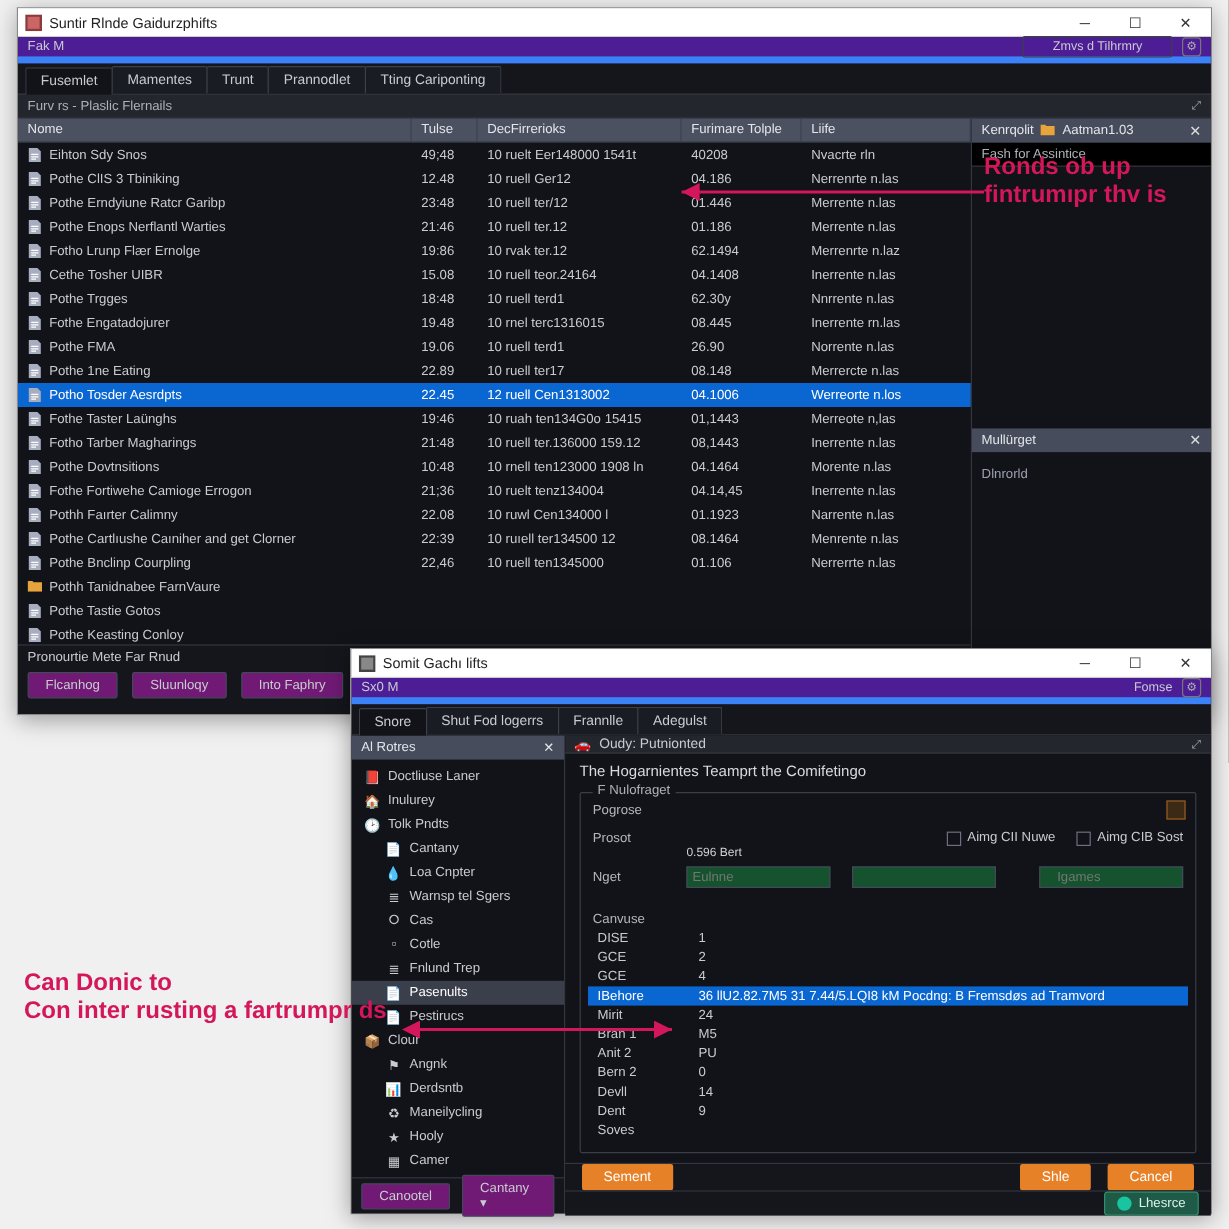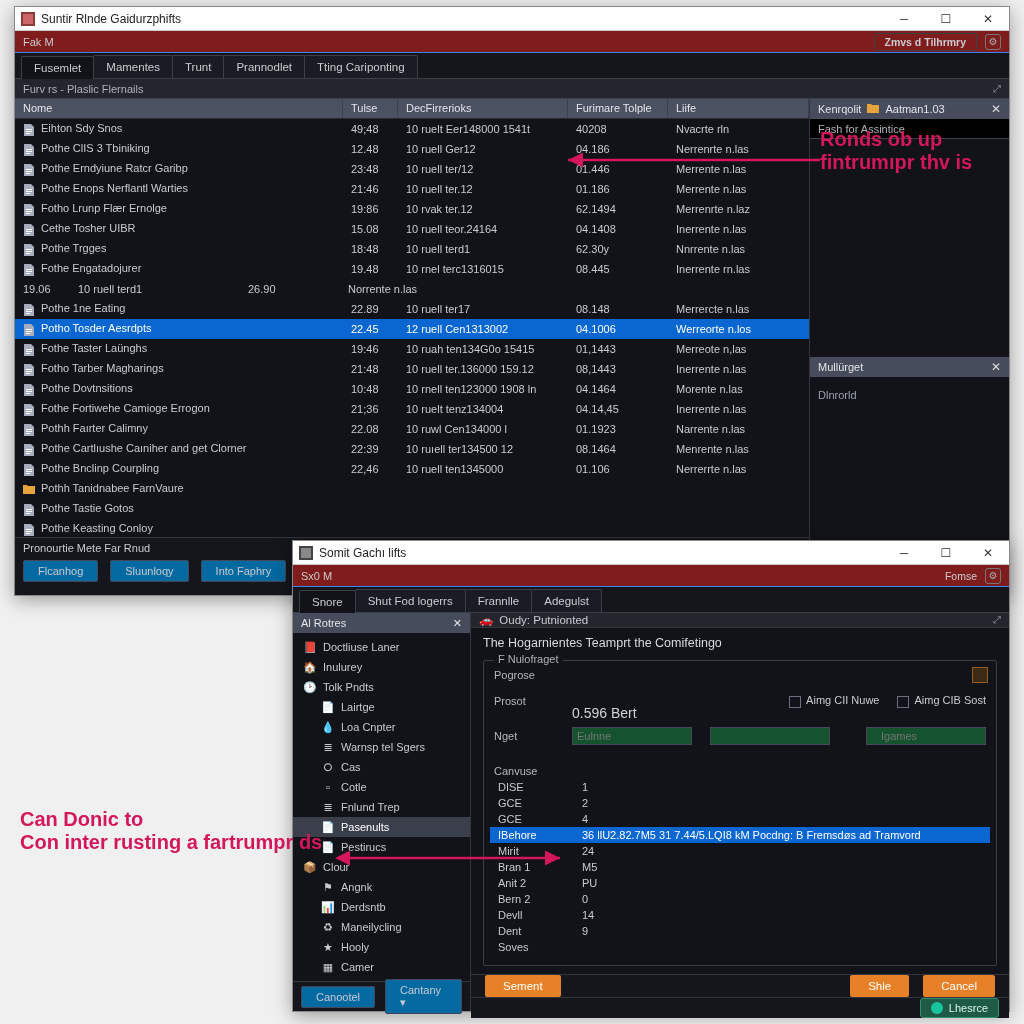--- a/index.html
+++ b/index.html
@@ -6,21 +6,21 @@
 body { background: #f0f0f0; width: 1024px; height: 1024px; position: relative; overflow: hidden; }
 
 
 .window { position: absolute; background: #fff; border: 1px solid #888; box-shadow: 0 4px 18px rgba(0,0,0,.35); display: flex; flex-direction: column; }
 .titlebar { height: 24px; background: #fff; display: flex; align-items: center; font-size: 12px; color: #222; padding-left: 6px; border-bottom: 1px solid #ccc; }
 .titlebar .app-icon { width: 14px; height: 14px; margin-right: 6px; display:inline-flex; align-items:center; justify-content:center; }
 .titlebar .spacer { flex: 1; }
 .winbtn { width: 42px; height: 24px; display: flex; align-items: center; justify-content: center; font-size: 12px; color:#333; }
 
 .dark { background:#111318; color:#c9cbd0; }
-.menubar { height: 22px; display:flex; align-items:center; font-size:11px; padding:0 8px; color:#c9cbd0; background:#7f1d1d; border-bottom:1px solid #3b82f6; }
+.menubar { height: 22px; display:flex; align-items:center; font-size:11px; padding:0 8px; color:#c9cbd0; background:#4c1d95; border-bottom:6px solid #3b82f6; }
 .menubar .mitem { margin-right:14px; }
 .menubar .right { margin-left:auto; display:flex; align-items:center; gap:8px; }
 .gear { width:16px; height:16px; border:1px solid #777; border-radius:3px; display:flex; align-items:center; justify-content:center; font-size:10px; color:#aaa; }
 
 
 .tabs { height: 26px; display:flex; align-items:flex-end; background:#14161c; padding:0 6px; gap:0; border-bottom:1px solid #3d4049; }
 .tab { font-size:11.5px; color:#c9cbd0; padding:5px 12px 5px 12px; border:1px solid #3d4049; border-bottom:none; background:#191c23; margin-right:-1px; border-top-left-radius:2px; border-top-right-radius:2px; }
 .tab.active { background:#111318; position: relative; top:1px; }
 
 
@@ -51,21 +51,21 @@
 
 .panel-head { height:20px; background:#464c5b; color:#e3e5ea; font-size:11px; display:flex; align-items:center; padding:0 8px; }
 .panel-head .phspacer { flex:1; }
 .panel-head .x { font-size:12px; color:#ddd; cursor:default; }
 .panel-body { flex:1; background:#111318; padding:8px; }
 
 
 .footer { height:58px; background:#14161c; border-top:1px solid #33363f; display:flex; flex-direction:column; }
 .footer .footlabel { font-size:11px; color:#c9cbd0; padding:4px 8px 0 8px; }
 .footer .footbtns { display:flex; gap:12px; padding:6px 8px; }
-.footbtn { font-size:11px; color:#c9cbd0; background:#0369a1; border:1px solid #44485a; padding:4px 14px; border-radius:2px; }
+.footbtn { font-size:11px; color:#c9cbd0; background:#701a75; border:1px solid #44485a; padding:4px 14px; border-radius:2px; }
 
 
 .anno { position:absolute; color:#d4175a; font-weight:600; font-size:20px; line-height:1.15; pointer-events:none; }
 .arrow-svg { position:absolute; pointer-events:none; }
 
 
 .w2-body { flex:1; display:flex; min-height:0; background:#111318; }
 .tree-pane { width: 220px; display:flex; flex-direction:column; border-right:1px solid #33363f; }
 .tree-head { height:20px; background:#464c5b; font-size:11px; color:#e3e5ea; display:flex; align-items:center; padding:0 8px; }
 .tree-head .x { margin-left:auto; }
@@ -80,21 +80,21 @@
 
 .content-pane { flex:1; display:flex; flex-direction:column; }
 .content-head { height:22px; background:#24262e; display:flex; align-items:center; padding:0 8px; font-size:11.5px; color:#c9cbd0; border-bottom:1px solid #33363f; }
 .content-head .chspacer { flex:1; }
 .content-title { font-size:12.5px; color:#d7d9de; padding:8px 12px 6px 12px; }
 .group { margin: 4px 12px 8px 12px; border:1px solid #3a3e4a; border-radius:2px; padding:8px 10px 10px 10px; position:relative; }
 .group-legend { position:absolute; top:-8px; left:10px; background:#111318; padding:0 4px; font-size:11px; color:#aeb1b8; }
 .group .topright { position:absolute; top:6px; right:8px; width:16px; height:16px; border:1px solid #9a5a22; background:#3a2a16; }
 .fields-row { display:flex; gap:18px; align-items:center; margin-bottom:6px; }
 .fld-label { font-size:11px; color:#b4b7be; width:60px; }
-.fld-value { font-size:14px; color:#d0d2d8;margin-top:24px; }
+.fld-value { font-size:10px; color:#d0d2d8;margin-top:24px; }
 .txtbox { background:#14532d; border:1px solid #44485a; height:18px; width:120px; font-size:11px; color:#cfd1d7; padding:0 4px; }
 .chk { width:12px; height:12px; border:1px solid #6b7080; display:inline-block; margin-right:5px; vertical-align:middle; }
 
 .kv-row { display:flex; font-size:11px; color:#c9cbd0; padding:2px 4px; }
 .kv-row .k { width:84px; }
 .kv-row.sel { background:#0a67d1; color:#fff; margin:0 -4px; padding:2px 8px; }
 
 .save-bar { margin-top:auto; height:40px; display:flex; align-items:center; justify-content:flex-end; gap:14px; padding:0 14px; border-top:1px solid #33363f; background:#14161c; }
 .obtn { background:#e78128; color:#fff; font-size:11.5px; padding:5px 18px; border:none; border-radius:2px; }
 .obtn.left { margin-right:auto; }
@@ -121,21 +121,21 @@
     <span>Suntir Rlnde Gaidurzphifts</span>
     <span class="spacer"></span>
     <div class="winbtn">─</div>
     <div class="winbtn">☐</div>
     <div class="winbtn close">✕</div>
   </div>
   <div class="dark" style="flex:1; display:flex; flex-direction:column; min-height:0;">
     <div class="menubar">
       <span class="mitem">Fak M</span>
       <span class="right">
-        <span style="border:1px solid #3d4049; padding:2px 10px; font-size:10.5px; border-radius:2px;font-weight:bold;">Zmvs d Tilhrmry</span>
+        <span style="border:1px solid #3d4049; padding:2px 24px; font-size:10.5px; border-radius:2px;">Zmvs d Tilhrmry</span>
         <span class="gear">⚙</span>
       </span>
     </div>
     <div class="tabs" id="w1tabs">
         <div class="tab active">Fusemlet</div>
         <div class="tab">Mamentes</div>
         <div class="tab">Trunt</div>
         <div class="tab">Prannodlet</div>
         <div class="tab">Tting Cariponting</div>
       </div>
@@ -227,20 +227,24 @@
               <div class="cell col-name"><span class="file-icon"><svg width="12" height="12">
                     <path class="svg-file" d="M1 0h7l3 3v9H1z"></path>
                     <path fill="#fff" d="M3 5h6v1H3zM3 7h6v1H3zM3 9h4v1H3z"></path>
                   </svg></span>Fothe Engatadojurer</div>
               <div class="cell col-tube">19.48</div>
               <div class="cell col-def">10 rnel terc1316015</div>
               <div class="cell col-far">08.445</div>
               <div class="cell col-lif">Inerrente rn.las</div>
             </div>
             <div class="row">
+              <div class="cell col-name"><span class="file-icon"><svg width="12" height="12">
+                    <path class="svg-file" d="M1 0h7l3 3v9H1z"></path>
+                    <path fill="#fff" d="M3 5h6v1H3zM3 7h6v1H3zM3 9h4v1H3z"></path>
+                  </svg></span>Pothe FMA</div>
               <div class="cell col-tube">19.06</div>
               <div class="cell col-def">10 ruell terd1</div>
               <div class="cell col-far">26.90</div>
               <div class="cell col-lif">Norrente n.las</div>
             </div>
             <div class="row">
               <div class="cell col-name"><span class="file-icon"><svg width="12" height="12">
                     <path class="svg-file" d="M1 0h7l3 3v9H1z"></path>
                     <path fill="#fff" d="M3 5h6v1H3zM3 7h6v1H3zM3 9h4v1H3z"></path>
                   </svg></span>Pothe 1ne Eating</div>
@@ -437,21 +441,21 @@
             <div class="tree-item" style="padding-left: 10px;">
               <span class="ticon">🏠</span>
               <span>Inulurey</span>
             </div>
             <div class="tree-item" style="padding-left: 10px;">
               <span class="ticon">🕑</span>
               <span>Tolk Pndts</span>
             </div>
             <div class="tree-item" style="padding-left: 28px;">
               <span class="ticon">📄</span>
-              <span>Lairtge</span>
+              <span>Cantany</span>
             </div>
             <div class="tree-item" style="padding-left: 28px;">
               <span class="ticon">💧</span>
               <span>Loa Cnpter</span>
             </div>
             <div class="tree-item" style="padding-left: 28px;">
               <span class="ticon">≣</span>
               <span>Warnsp tel Sgers</span>
             </div>
             <div class="tree-item" style="padding-left: 28px;">

